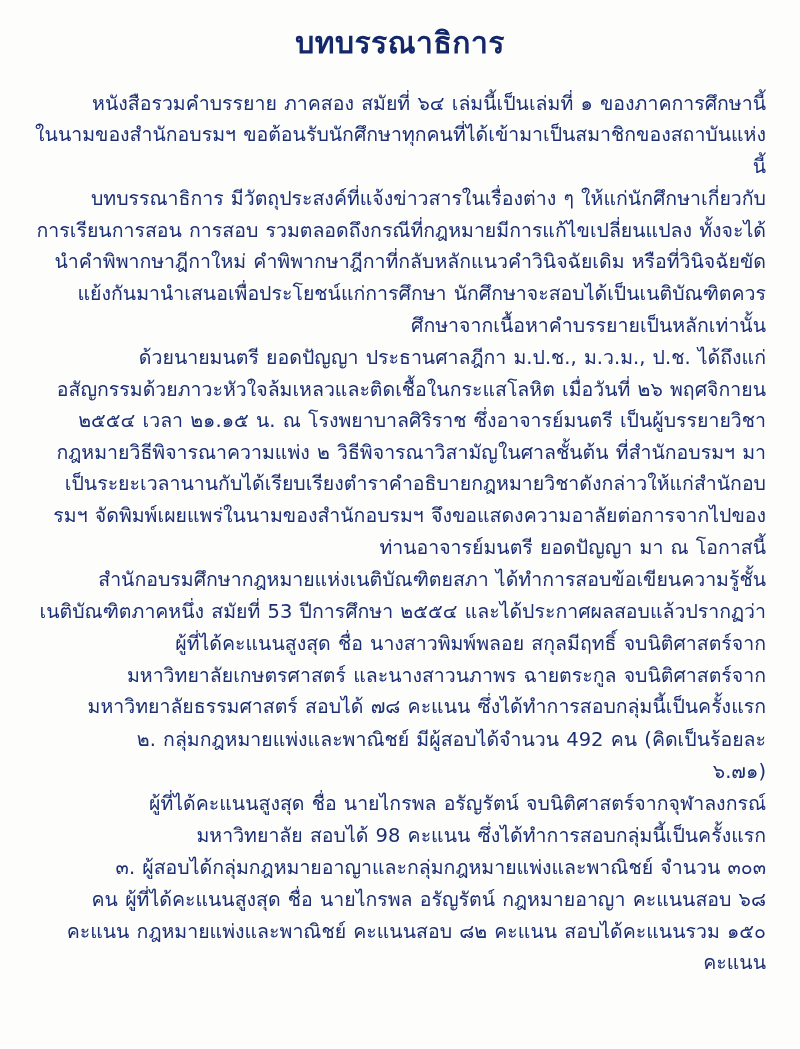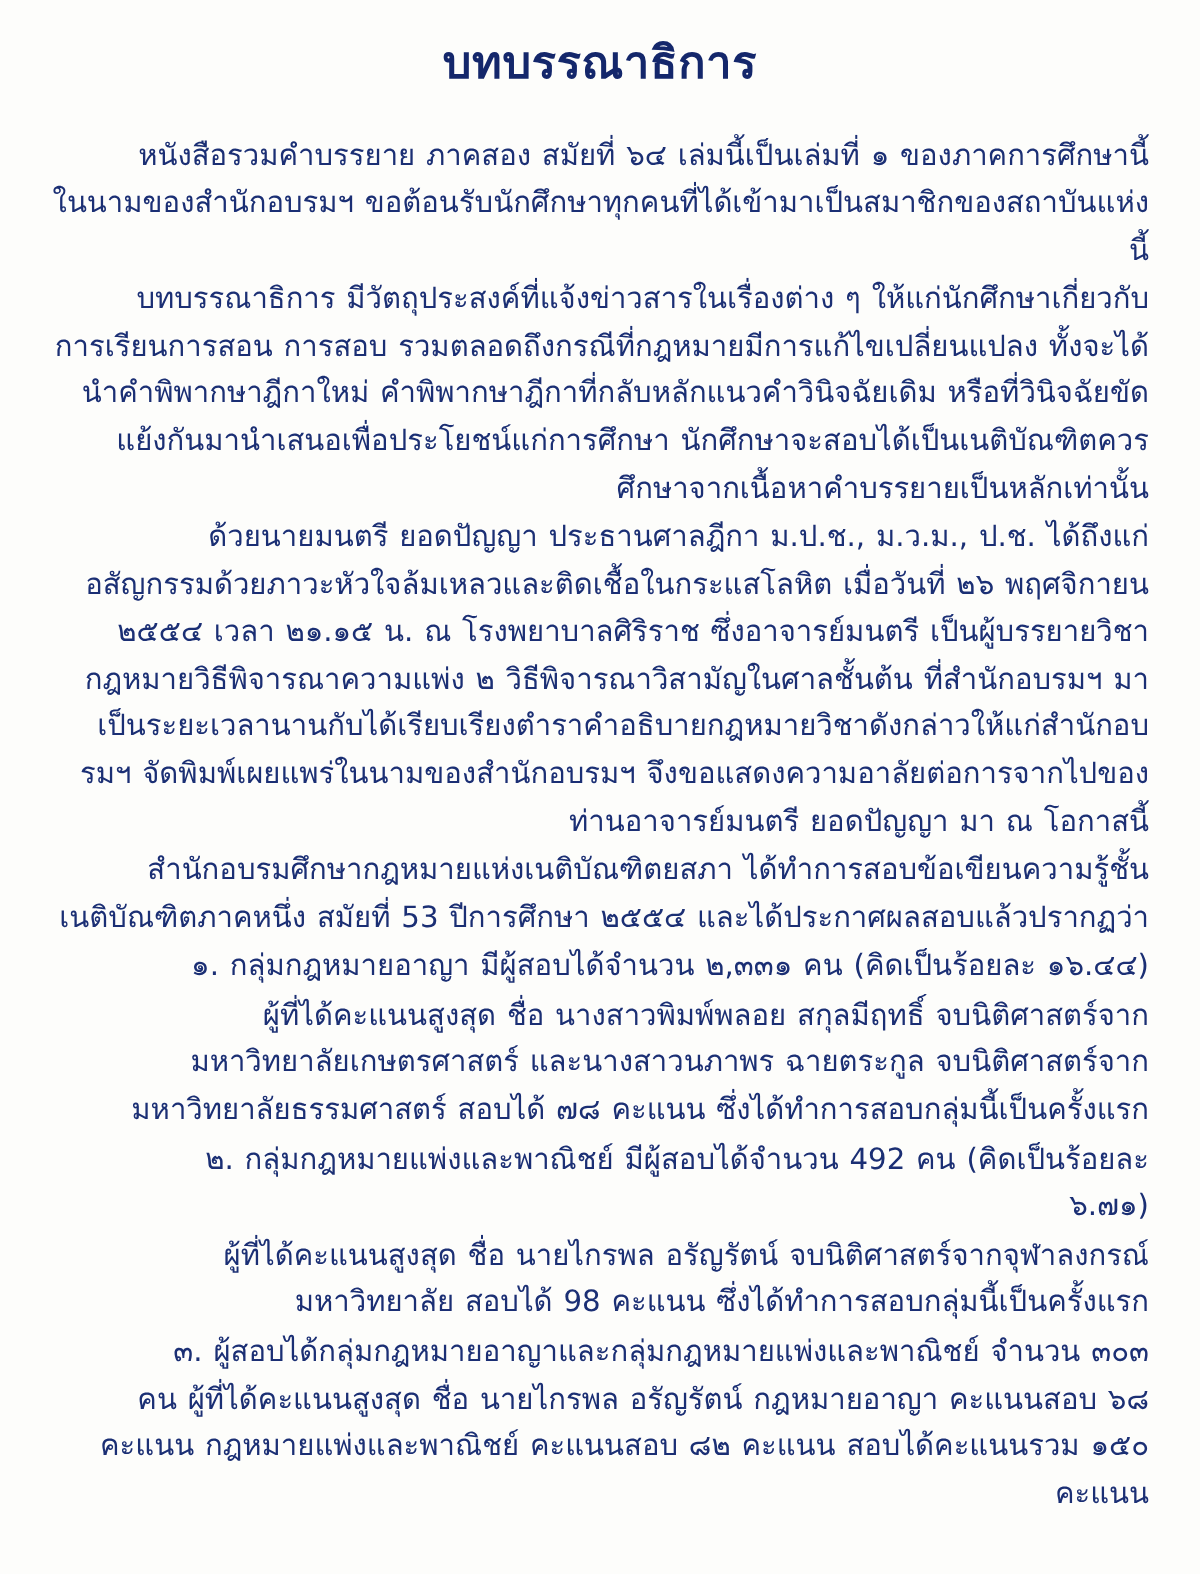--- a/index.html
+++ b/index.html
@@ -58,21 +58,20 @@
   <div class="body-text">
 
     <p class="para">หนังสือรวมคำบรรยาย ภาคสอง  สมัยที่ ๖๔  เล่มนี้เป็นเล่มที่ ๑  ของภาคการศึกษานี้ ในนามของสำนักอบรมฯ ขอต้อนรับนักศึกษาทุกคนที่ได้เข้ามาเป็นสมาชิกของสถาบันแห่งนี้</p>
 
     <p class="para">บทบรรณาธิการ   มีวัตถุประสงค์ที่แจ้งข่าวสารในเรื่องต่าง ๆ ให้แก่นักศึกษาเกี่ยวกับการเรียนการสอน  การสอบ  รวมตลอดถึงกรณีที่กฎหมายมีการแก้ไขเปลี่ยนแปลง  ทั้งจะได้นำคำพิพากษาฎีกาใหม่  คำพิพากษาฎีกาที่กลับหลักแนวคำวินิจฉัยเดิม  หรือที่วินิจฉัยขัดแย้งกันมานำเสนอเพื่อประโยชน์แก่การศึกษา  นักศึกษาจะสอบได้เป็นเนติบัณฑิตควรศึกษาจากเนื้อหาคำบรรยายเป็นหลักเท่านั้น</p>
 
     <p class="para">ด้วยนายมนตรี  ยอดปัญญา  ประธานศาลฎีกา  ม.ป.ช., ม.ว.ม., ป.ช. ได้ถึงแก่อสัญกรรมด้วยภาวะหัวใจล้มเหลวและติดเชื้อในกระแสโลหิต เมื่อวันที่ ๒๖ พฤศจิกายน ๒๕๕๔ เวลา ๒๑.๑๕ น.  ณ โรงพยาบาลศิริราช  ซึ่งอาจารย์มนตรี  เป็นผู้บรรยายวิชากฎหมายวิธีพิจารณาความแพ่ง ๒ วิธีพิจารณาวิสามัญในศาลชั้นต้น  ที่สำนักอบรมฯ มาเป็นระยะเวลานานกับได้เรียบเรียงตำราคำอธิบายกฎหมายวิชาดังกล่าวให้แก่สำนักอบรมฯ จัดพิมพ์เผยแพร่ในนามของสำนักอบรมฯ จึงขอแสดงความอาลัยต่อการจากไปของท่านอาจารย์มนตรี ยอดปัญญา มา ณ โอกาสนี้</p>
 
     <p class="para">สำนักอบรมศึกษากฎหมายแห่งเนติบัณฑิตยสภา  ได้ทำการสอบข้อเขียนความรู้ชั้นเนติบัณฑิตภาคหนึ่ง สมัยที่ 53  ปีการศึกษา ๒๕๕๔  และได้ประกาศผลสอบแล้วปรากฏว่า</p>
 
-    <p class="para list-indent">๑.  กลุ่มกฎหมายอาญา  มีผู้สอบได้จำนวน  ๒,๓๓๑ คน  (คิดเป็นร้อยละ ๑๖.๔๔)</p>
 
     <p class="para deep-indent">ผู้ที่ได้คะแนนสูงสุด  ชื่อ นางสาวพิมพ์พลอย สกุลมีฤทธิ์  จบนิติศาสตร์จากมหาวิทยาลัยเกษตรศาสตร์  และนางสาวนภาพร  ฉายตระกูล   จบนิติศาสตร์จากมหาวิทยาลัยธรรมศาสตร์  สอบได้ ๗๘  คะแนน  ซึ่งได้ทำการสอบกลุ่มนี้เป็นครั้งแรก</p>
 
     <p class="para list-indent">๒.  กลุ่มกฎหมายแพ่งและพาณิชย์  มีผู้สอบได้จำนวน  492  คน  (คิดเป็นร้อยละ ๖.๗๑)</p>
 
     <p class="para deep-indent">ผู้ที่ได้คะแนนสูงสุด  ชื่อ นายไกรพล  อรัญรัตน์ จบนิติศาสตร์จากจุฬาลงกรณ์มหาวิทยาลัย  สอบได้  98  คะแนน  ซึ่งได้ทำการสอบกลุ่มนี้เป็นครั้งแรก</p>
 
     <p class="para list-indent">๓.  ผู้สอบได้กลุ่มกฎหมายอาญาและกลุ่มกฎหมายแพ่งและพาณิชย์  จำนวน  ๓๐๓ คน ผู้ที่ได้คะแนนสูงสุด ชื่อ นายไกรพล  อรัญรัตน์  กฎหมายอาญา  คะแนนสอบ ๖๘  คะแนน  กฎหมายแพ่งและพาณิชย์  คะแนนสอบ  ๘๒  คะแนน  สอบได้คะแนนรวม  ๑๕๐  คะแนน</p>
 
   </div>

